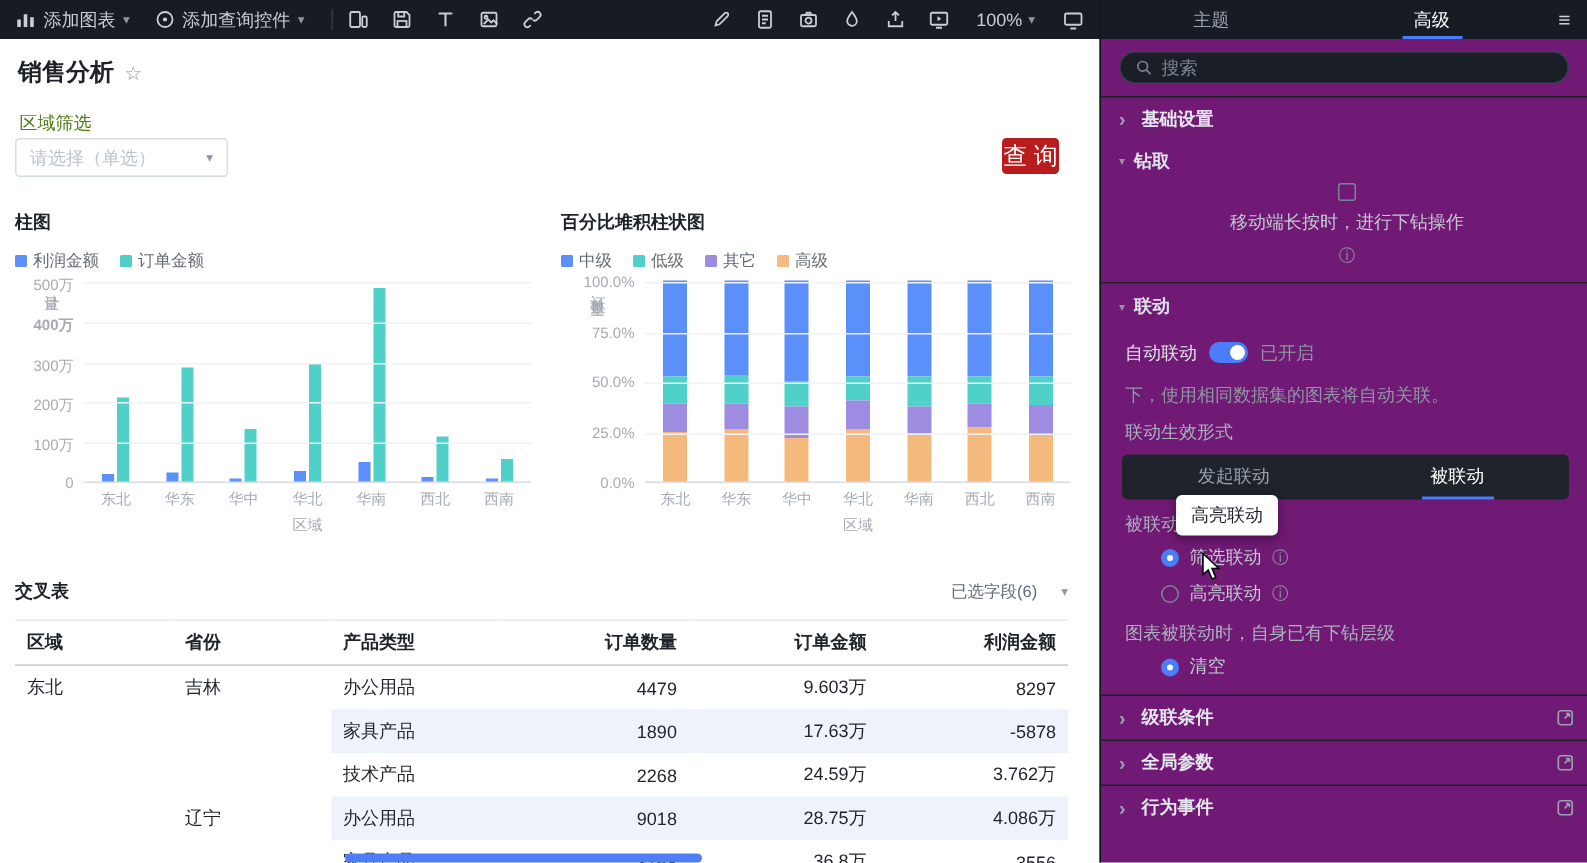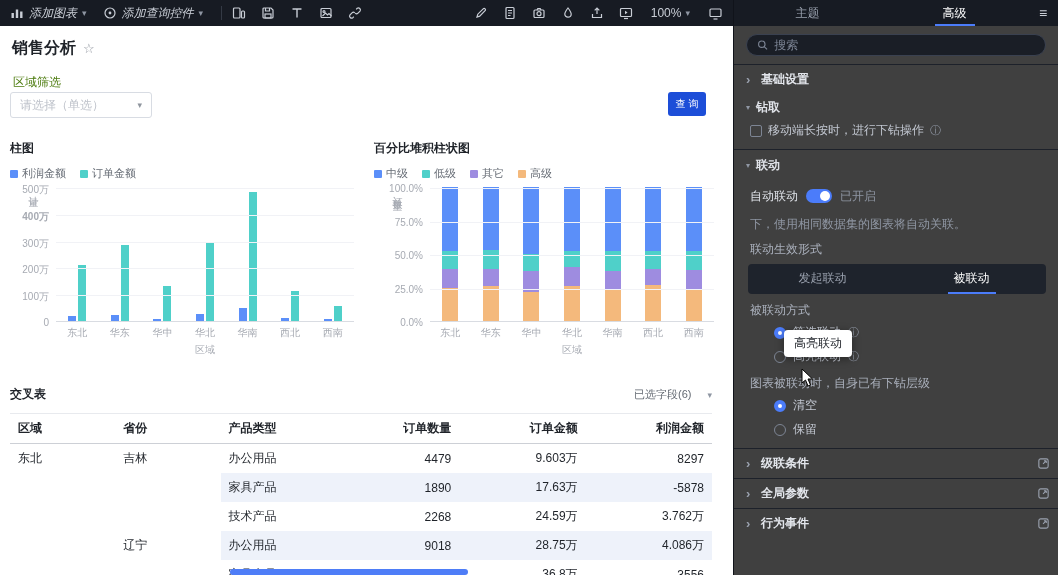--- a/index.html
+++ b/index.html
@@ -1,40 +1,40 @@
 <!DOCTYPE html>
 <html><head>
 <meta charset="utf-8">
 <style>
   * { box-sizing: border-box; margin: 0; padding: 0; }
   html,body { width:1058px; height:575px; overflow:hidden; font-family:"Liberation Sans","DejaVu Sans",sans-serif; background:#fff; cursor:default; }
 
   
   .topbar { position:absolute; top:0; left:0; width:1058px; height:26px; background:#171b23; color:#c9ced6; font-size:12px; z-index:20; }
   .tb-left { position:absolute; left:0; top:0; width:733px; height:26px; display:flex; align-items:center; padding:0 10px; }
-  .tb-btn { display:flex; align-items:center; gap:5px; margin-right:16px;font-style:italic; }
+  .tb-btn { display:flex; align-items:center; gap:5px; margin-right:16px; }
   .caret { font-size:9px; color:#8f96a3; }
   .tb-divider { width:1px; height:14px; background:#343a45; margin:0 10px 0 2px; }
   .tb-icons { display:flex; align-items:center; gap:15px; }
   .tb-zoom { margin-left:auto; display:flex; align-items:center; gap:4px; margin-right:18px; }
   .ti { display:block; }
   .ptabs { position:absolute; left:733px; top:0; width:325px; height:26px; display:flex; align-items:center; border-left:1px solid #10131a; }
   .ptab { flex:1; height:100%; display:flex; align-items:center; justify-content:center; color:#9aa1ae; position:relative; }
   .ptab.active { color:#fff; }
   .ptab.active::after { content:''; position:absolute; bottom:0; left:50%; transform:translateX(-50%); width:40px; height:2px; background:#4b7cfa; }
   .burger { width:30px; text-align:center; font-size:14px; color:#c9ced6; }
 
   
   .canvas { position:absolute; left:0; top:26px; width:733px; height:549px; background:#fff; }
   .page-title { position:absolute; left:12px; top:12px; font-size:16px; font-weight:bold; color:#1f2329; display:flex; align-items:center; gap:7px; }
   .star { font-size:13px; color:#8f959e; font-weight:normal; }
   .filter-label { position:absolute; left:13px; top:48px; font-size:12px; color:#4d7c0f; }
   .select { position:absolute; left:10px; top:66px; width:142px; height:26px; border:1px solid #d8dce3; border-radius:3px; background:#fff; display:flex; align-items:center; padding:0 9px; color:#bfc3cb; font-size:12px; }
   .select .caret { margin-left:auto; color:#8f959e; }
-  .query-btn { position:absolute; left:668px; top:66px; width:38px; height:24px; background:#1d4ed8; border-radius:3px; color:#fff; font-size:10px; display:flex; align-items:center; justify-content:center; }
+  .query-btn { position:absolute; left:668px; top:66px; width:38px; height:24px; background:#b91c1c; border-radius:3px; color:#fff; font-size:16px; display:flex; align-items:center; justify-content:center; }
 
   .card { position:absolute; }
   #chart1 { left:10px; top:114px; width:352px; height:238px; }
   #chart2 { left:374px; top:114px; width:354px; height:238px; }
   .chart-title { font-size:12px; font-weight:bold; color:#1f2329; }
   .legend { display:flex; gap:14px; margin-top:9px; }
   .legend-item { display:flex; align-items:center; gap:4px; font-size:11px; color:#646a73; }
   .swatch { width:8px; height:8px; border-radius:1px; display:inline-block; }
   .plot { position:absolute; left:46px; top:48px; width:298px; height:134px; border-bottom:1px solid #d9dce2; }
   #chart2 .plot { left:56px; width:284px; }
@@ -57,33 +57,33 @@
   .ct-title { font-size:12px; font-weight:bold; color:#1f2329; }
   .ct-fields { font-size:11px; color:#646a73; display:flex; align-items:center; gap:16px; }
   table { width:100%; border-collapse:collapse; margin-top:10px; table-layout:fixed; }
   th { font-size:12px; font-weight:bold; color:#1f2329; text-align:left; padding:6px 8px; border-top:1px solid #e8eaee; border-bottom:1px solid #cdd0d6; }
   td { font-size:12px; color:#1f2329; padding:6px 8px; }
   th.r, td.r { text-align:right; }
   tr.stripe td:nth-child(n+3) { background:#eef2fa; }
   .hscroll-thumb { position:absolute; left:230px; top:543px; width:238px; height:6px; background:#4e7df7; border-radius:3px; }
 
   
-  .panel { position:absolute; left:733px; top:26px; width:325px; height:549px; background:#404040; color:#e3e6ec; font-size:12px; overflow:hidden; border-left:1px solid #10131a; }
+  .panel { position:absolute; left:733px; top:26px; width:325px; height:549px; background:#701a75; color:#e3e6ec; font-size:12px; overflow:hidden; border-left:1px solid #10131a; }
   .search-wrap { margin:8px 12px; height:22px; background:#1a1e26; border:1px solid #3a4150; border-radius:12px; display:flex; align-items:center; gap:6px; padding:0 10px; }
   .search-wrap input { background:transparent; border:none; outline:none; color:#aab0bc; font-size:12px; width:100%; font-family:inherit; }
   .search-wrap input::placeholder { color:#7c8494; }
   .sec { height:30px; display:flex; align-items:center; gap:7px; padding:0 12px; border-top:1px solid #1d212a; font-weight:bold; }
   .chev { color:#9aa1ae; font-size:13px; width:8px; display:inline-block; }
   .chev.open { transform:rotate(90deg); }
   .shortcut { margin-left:auto; margin-right:-4px; }
   .sub { padding:0 12px 8px 12px; }
   .sub.bt { border-top:1px solid #1d212a; padding-top:2px; }
   .subhead { height:26px; display:flex; align-items:center; gap:6px; font-weight:bold; color:#dfe2e8; }
   .tri { font-size:8px; color:#8f96a3; }
-  .chk-row { margin:2px 0 2px 4px; display:flex; align-items:center; gap:6px; color:#c2c7d1; }
+  .chk-row { margin:2px 0 2px 4px; display:flex; align-items:center; gap:6px; color:#c2c7d1;flex-direction:column; }
   .checkbox { width:12px; height:12px; border:1px solid #7d8594; border-radius:2px; flex:0 0 auto; }
   .info { font-size:11px; color:#8f96a3; }
   .auto-row { margin:6px 0 0 4px; height:24px; display:flex; align-items:center; gap:8px; color:#dfe2e8; }
   .toggle { width:26px; height:14px; border-radius:8px; background:#4b7cfa; position:relative; }
   .toggle::after { content:''; position:absolute; right:2px; top:2px; width:10px; height:10px; border-radius:50%; background:#fff; }
   .muted { color:#8f96a3; }
   .desc { margin:8px 0 0 4px; color:#8f96a3; line-height:1.4; }
   .plabel { margin:8px 0 0 4px; color:#aab0bc; }
   .linkage-tabs { display:flex; height:30px; background:#1e232c; border-radius:4px; margin:6px 0 0 2px; }
   .linkage-tab { flex:1; display:flex; align-items:center; justify-content:center; color:#9aa1ae; position:relative; }
@@ -485,24 +485,20 @@
     <div class="radio-row">
       <span class="radio"></span>
       <span>高亮联动</span>
       <span class="info">ⓘ</span>
     </div>
     <div class="plabel">图表被联动时，自身已有下钻层级</div>
     <div class="radio-row">
       <span class="radio sel"></span>
       <span>清空</span>
     </div>
-    <div class="radio-row">
-      <span class="radio"></span>
-      <span>保留</span>
-    </div>
   </div>
 
   <div class="sec">
     <span class="chev">›</span>
     <span>级联条件</span>
     <svg class="shortcut" width="13" height="13" viewBox="0 0 14 14" fill="none" stroke="#9aa1ae" stroke-width="1.2">
         <rect x="2" y="2" width="10" height="10" rx="2"></rect>
         <path d="M6.5 7.5L10 4M10 4H7.5M10 4v2.5"></path>
       </svg>
   </div>

